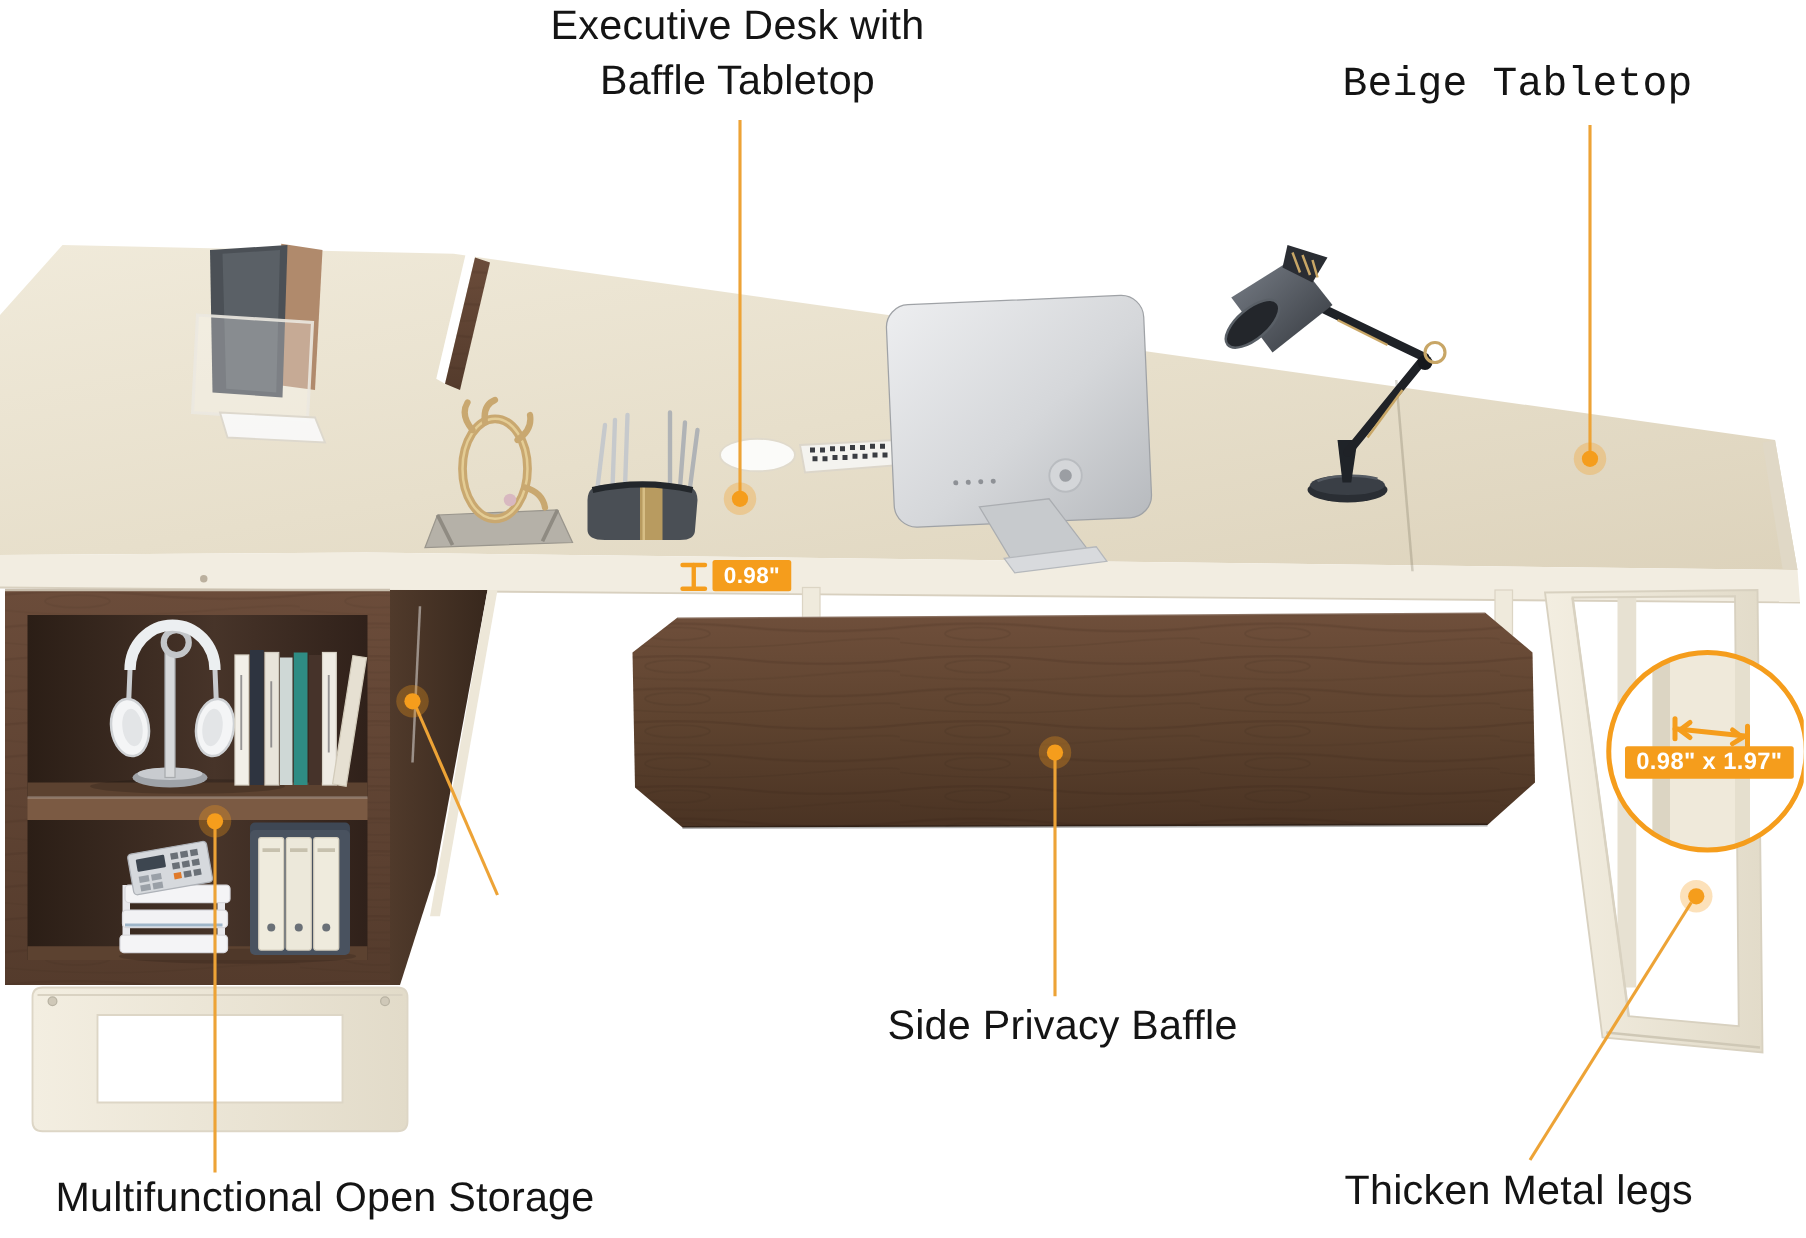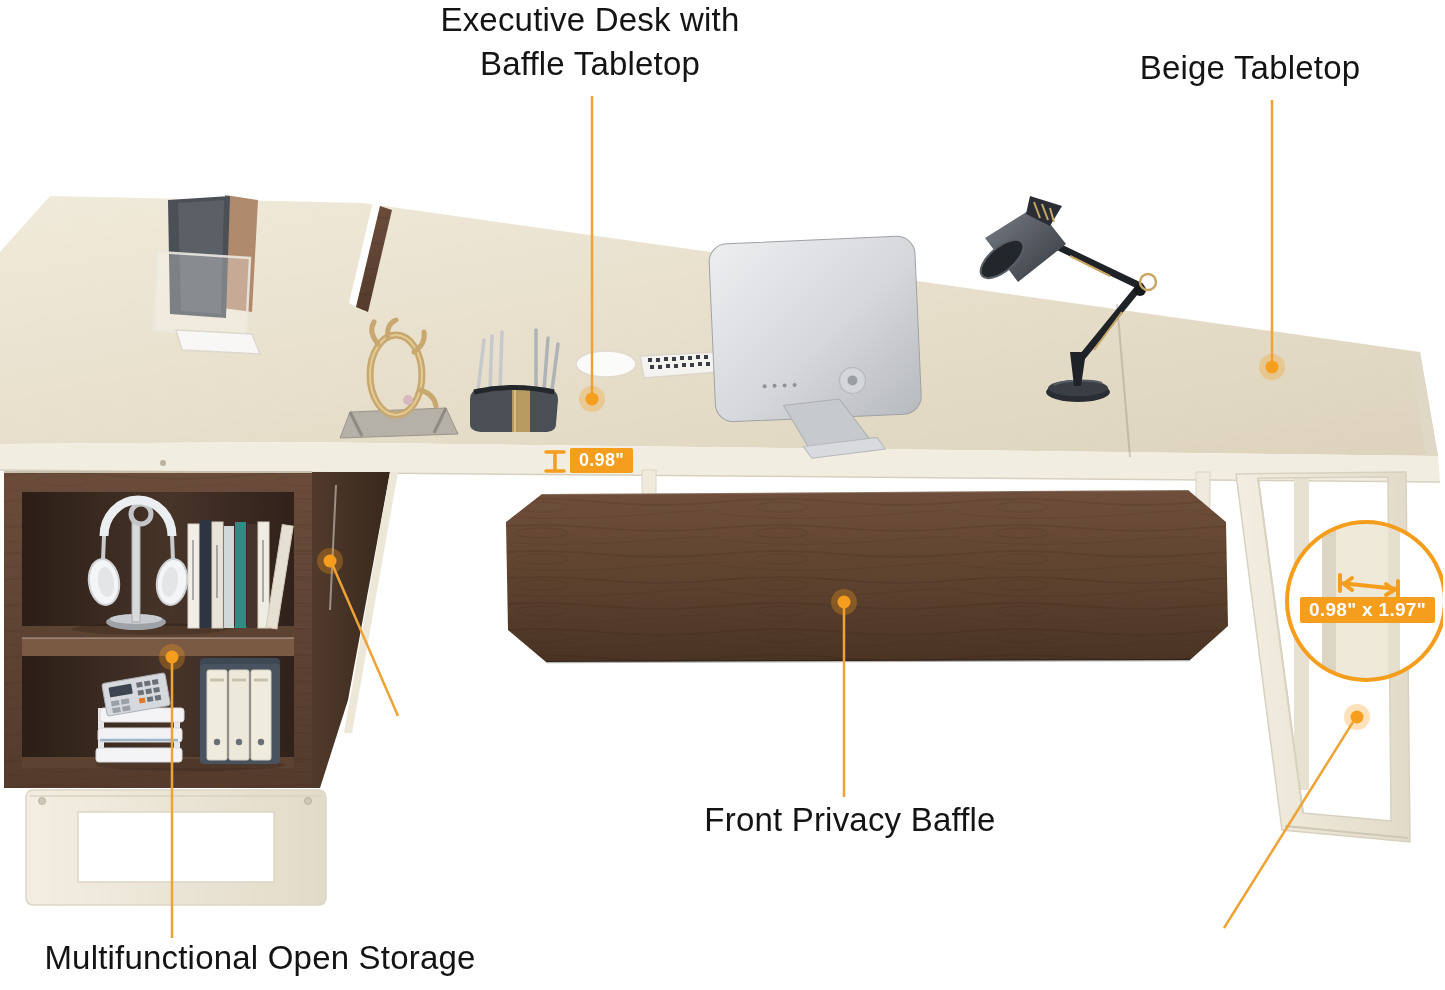--- a/index.html
+++ b/index.html
@@ -327,25 +327,26 @@
           <circle cx="1357" cy="717" r="6.5" fill="#F59D1C"></circle>
         </g>
   </g>
 </svg>
 
 <div class="callout-label" style="left:310px;top:-2px;width:560px;">
   <span class="ln">Executive Desk with</span>
   <span class="ln">Baffle Tabletop</span>
 </div>
 
-<div class="callout-label" style="left:1070px;top:46px;width:360px;">Beige Tabletop</div>
-
-
-<div class="callout-label" style="left:640px;top:798px;width:420px;">Front Privacy Baffle</div>
+<div class="callout-label" style="left:1034px;top:46px;width:360px;font-family:Liberation Mono, monospace;">Beige Tabletop</div>
+
+
+<div class="callout-label" style="left:640px;top:798px;width:420px;">Side Privacy Baffle</div>
 
 <div class="callout-label" style="left:-5px;top:936px;width:530px;">Multifunctional Open Storage</div>
 
+<div class="callout-label" style="left:1040px;top:930px;width:350px;">Thicken Metal legs</div>
 
 <div class="badge small" style="left:570px;top:448px;">0.98"</div>
 
 <div class="badge" style="left:1300px;top:597px;">0.98" x 1.97"</div>
 
 </div>
 
 </body></html>

